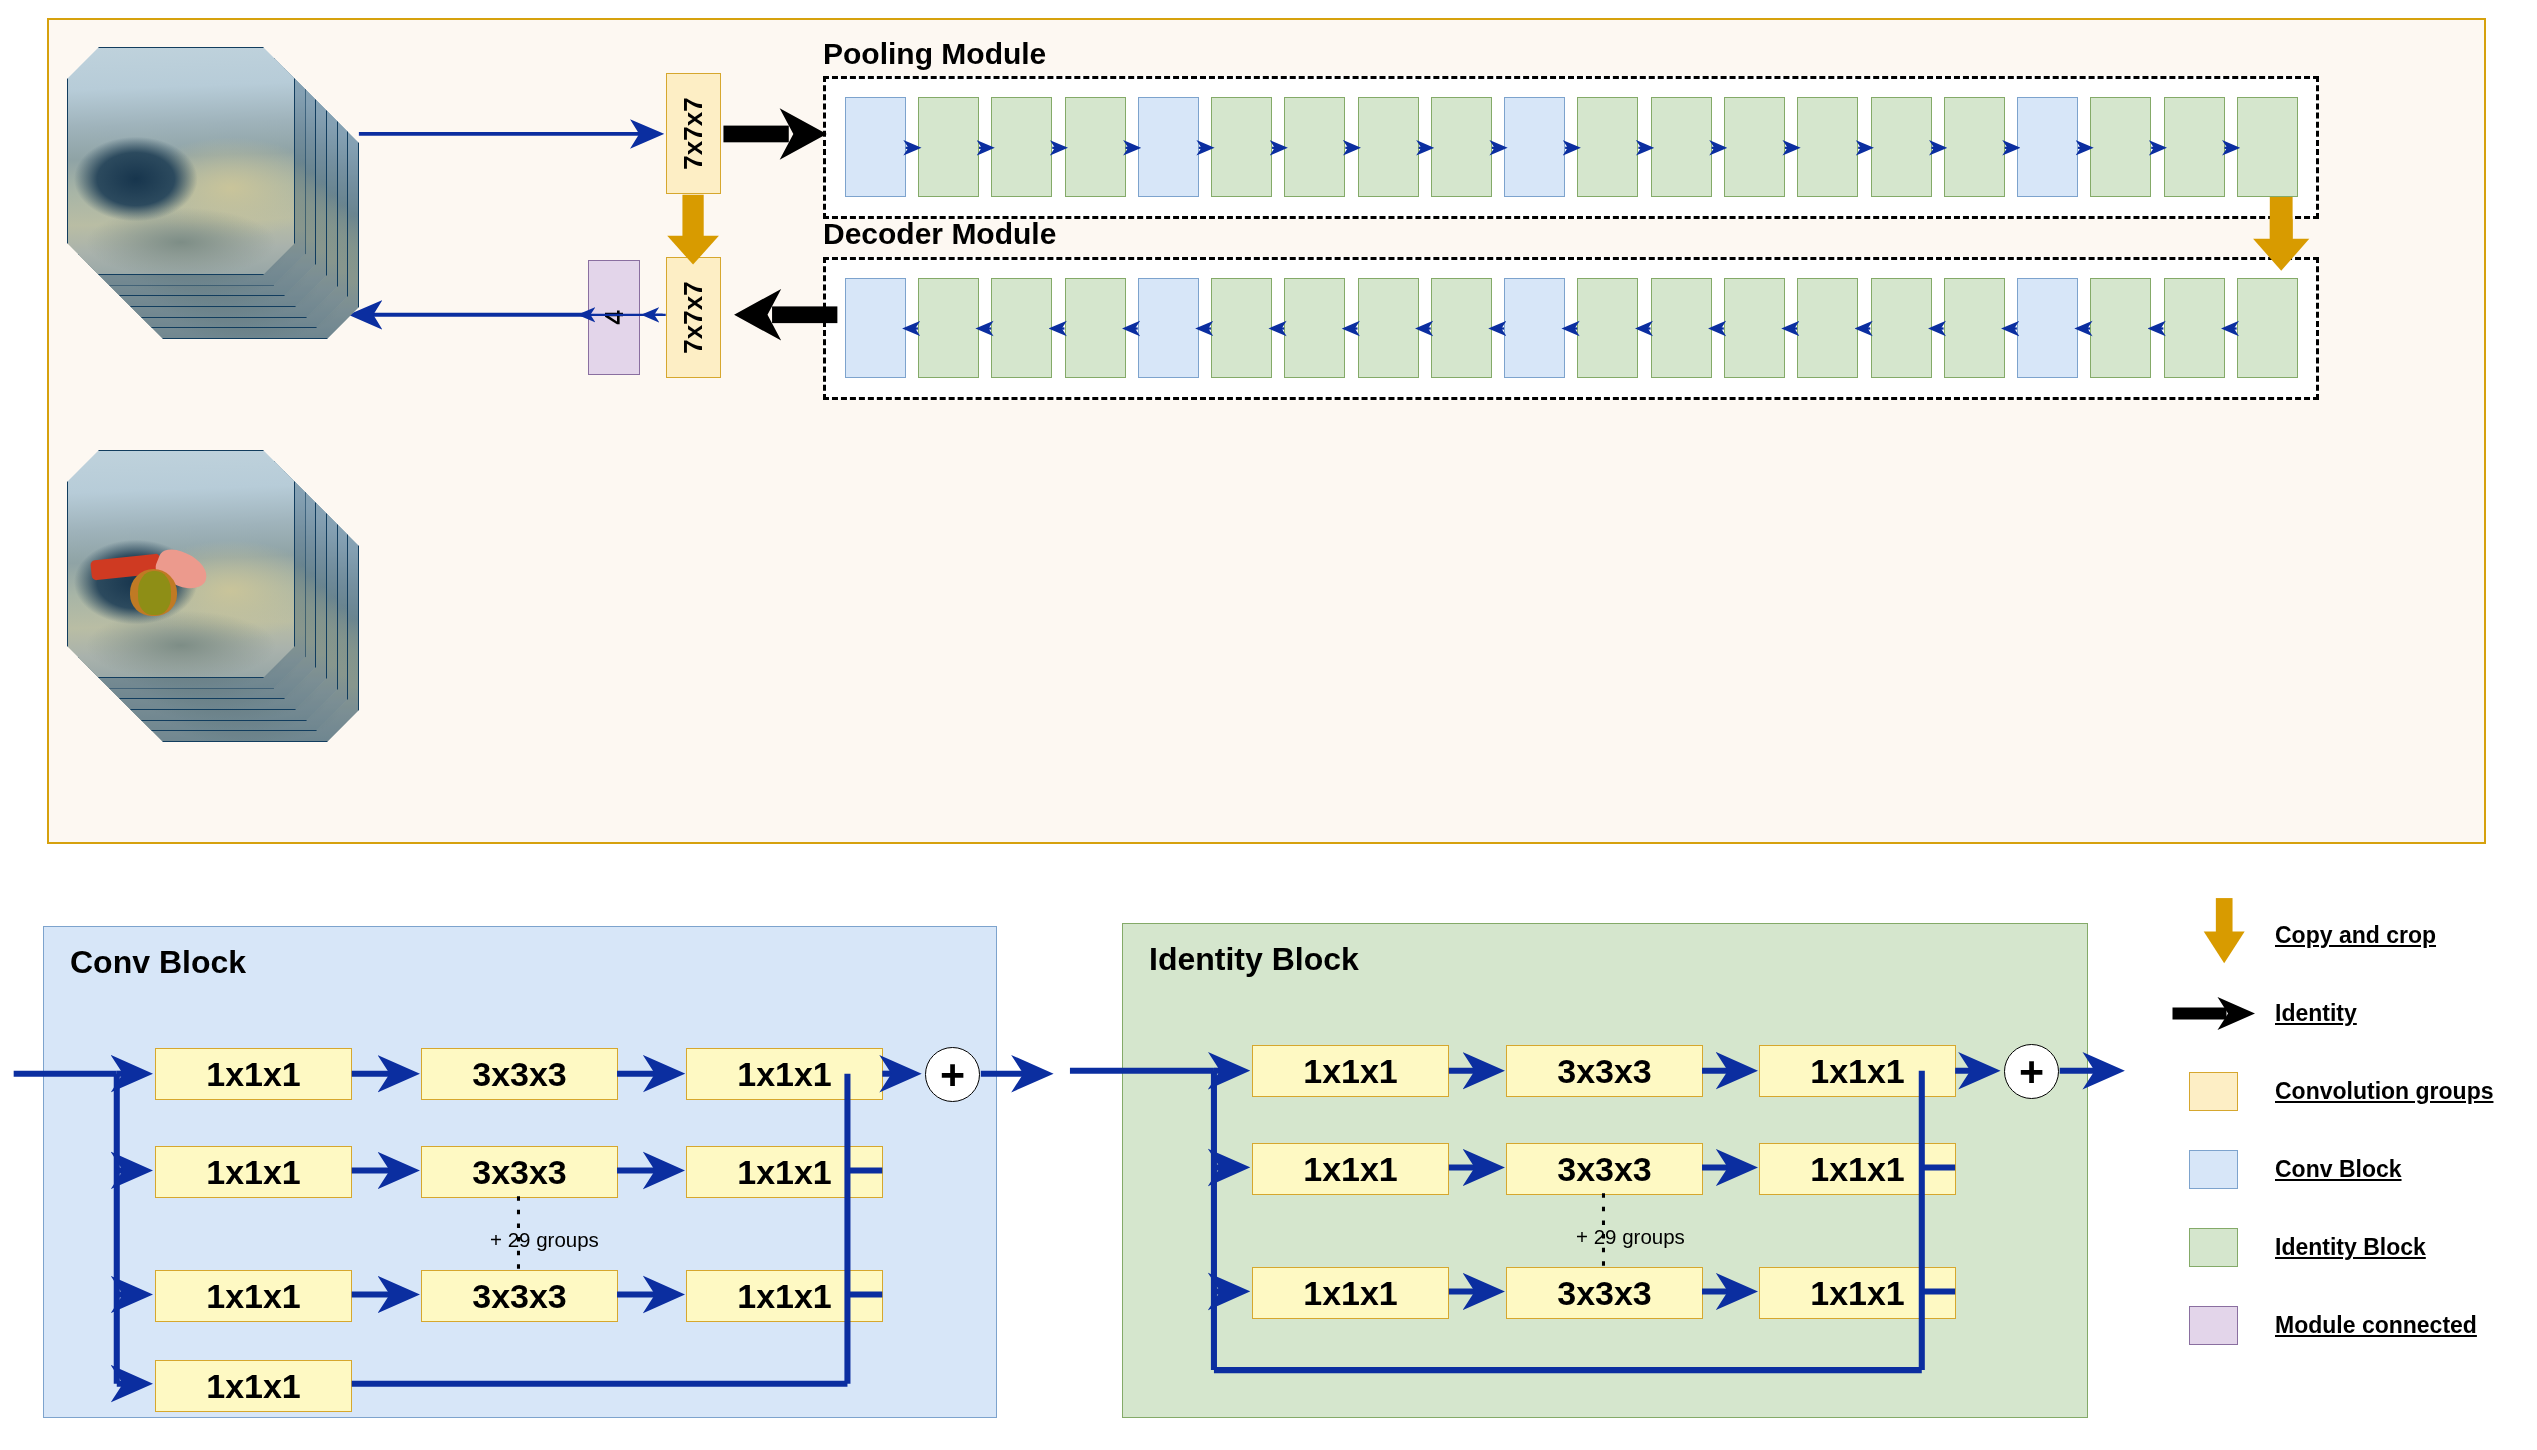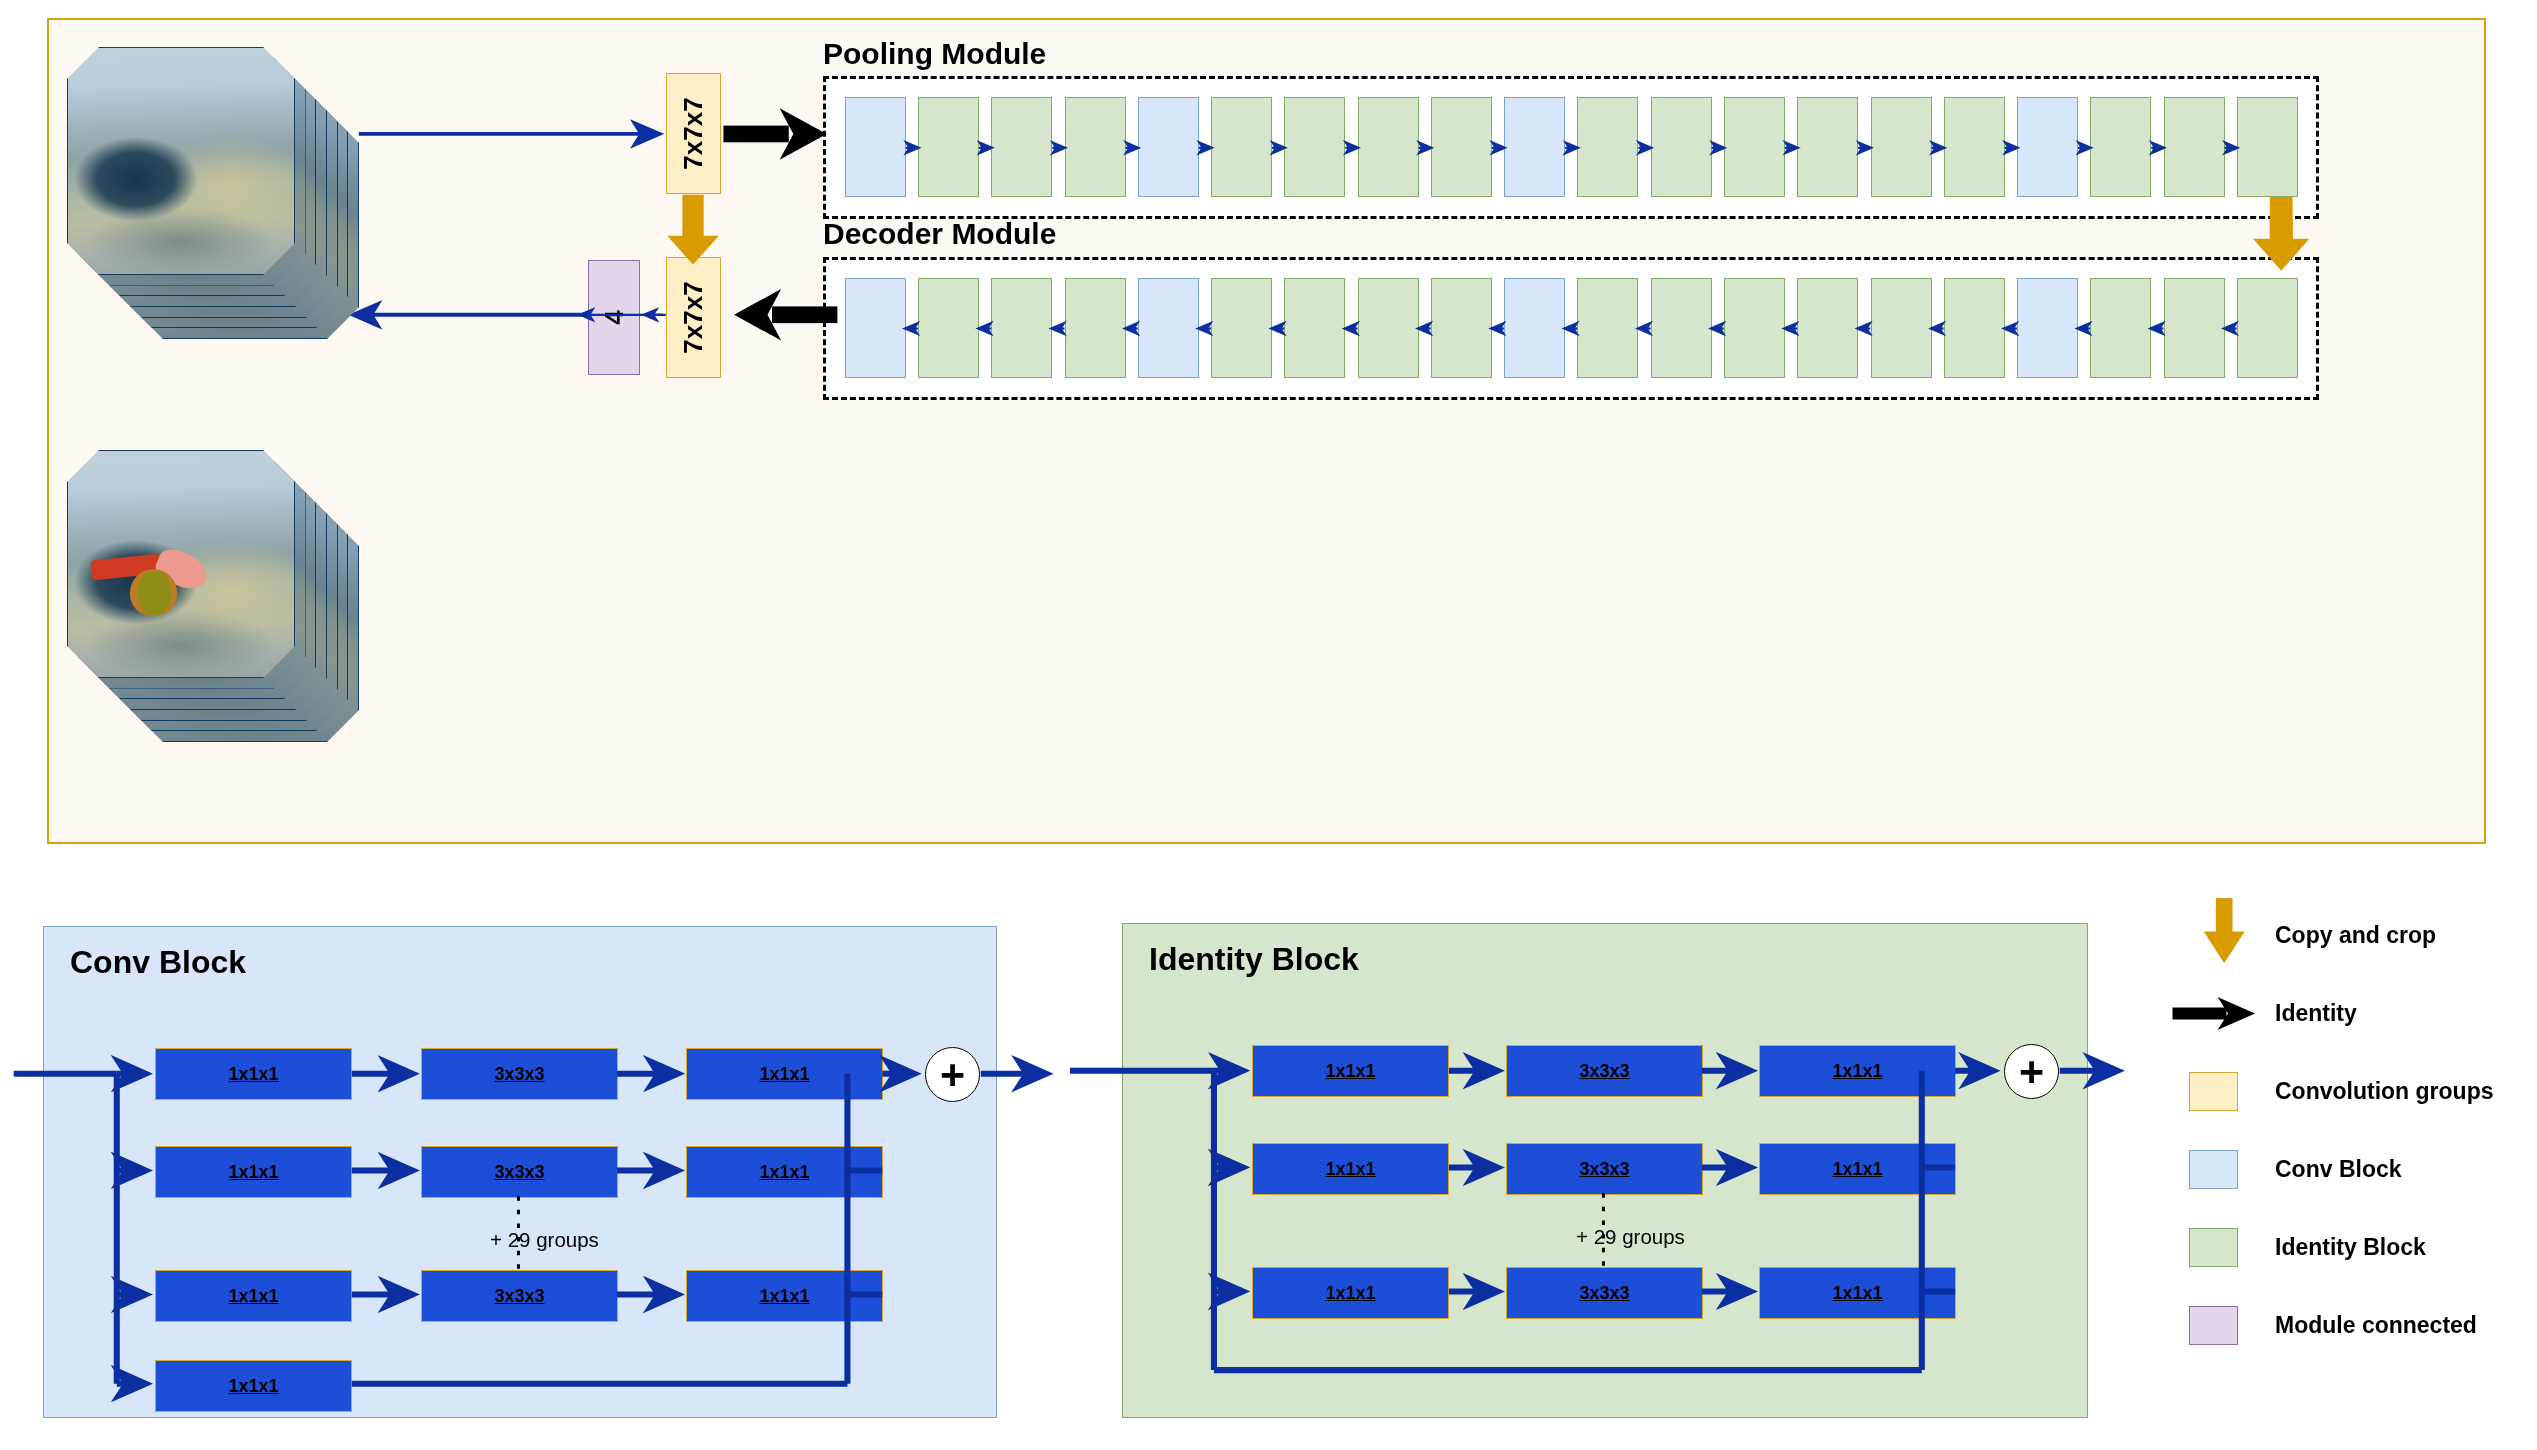--- a/index.html
+++ b/index.html
@@ -82,23 +82,23 @@
   .detail-panel { position: absolute; }
   .panel-conv { background: #d7e6f8; border: 1.5px solid #7da3cd; }
   .panel-ident { background: #d5e6cd; border: 1.5px solid #84aa68; }
   .panel-title {
     position: absolute; left: 26px; top: 16.7px;
     font-size: 32px; font-weight: 700; color: #000;
     white-space: nowrap;
   }
   .op-box {
     position: absolute;
-    background: #1d4ed8; border: 1.5px solid #d6a72e;
+    background: #fef9c3; border: 1.5px solid #d6a72e;
     display: flex; align-items: center; justify-content: center;
-    font-size: 18px; font-weight: 700; color: #000; text-decoration: underline;
+    font-size: 34px; font-weight: 700; color: #000;
   }
   .plus-node {
     position: absolute;
     border-radius: 50%;
     background: #ffffff; border: 1.5px solid #000;
     display: flex; align-items: center; justify-content: center;
     font-size: 43px; font-weight: 700; color: #000; line-height: 1;
   }
   .groups-label {
     position: absolute;
@@ -112,21 +112,21 @@
     display: flex; align-items: center;
     height: 39px; margin-bottom: 39px;
   }
   .legend-key { width: 91px; height: 39px; position: relative; flex: 0 0 91px; }
   .legend-swatch { position: absolute; left: 4.6px; top: 0; width: 49px; height: 39px; }
   .sw-conv  { background: #fdeec5; border: 1.5px solid #d6a72e; }
   .sw-cblk  { background: #d7e6f8; border: 1.5px solid #7da3cd; }
   .sw-iblk  { background: #d5e6cd; border: 1.5px solid #84aa68; }
   .sw-fc    { background: #e3d5ea; border: 1.5px solid #8a6fa0; }
   .legend-label {
-    font-size: 23px; font-weight: 700; color: #000; white-space: nowrap;
+    font-size: 23px; font-weight: 700; color: #000; white-space: nowrap; text-decoration: underline;
   }
 </style>
 </head>
 <body>
 
 <div id="root">
 
   <div class="arch-panel">
 
     <div class="img-stack" id="input-stack" style="left:18px; top:27px; width:304px; height:304px;">

